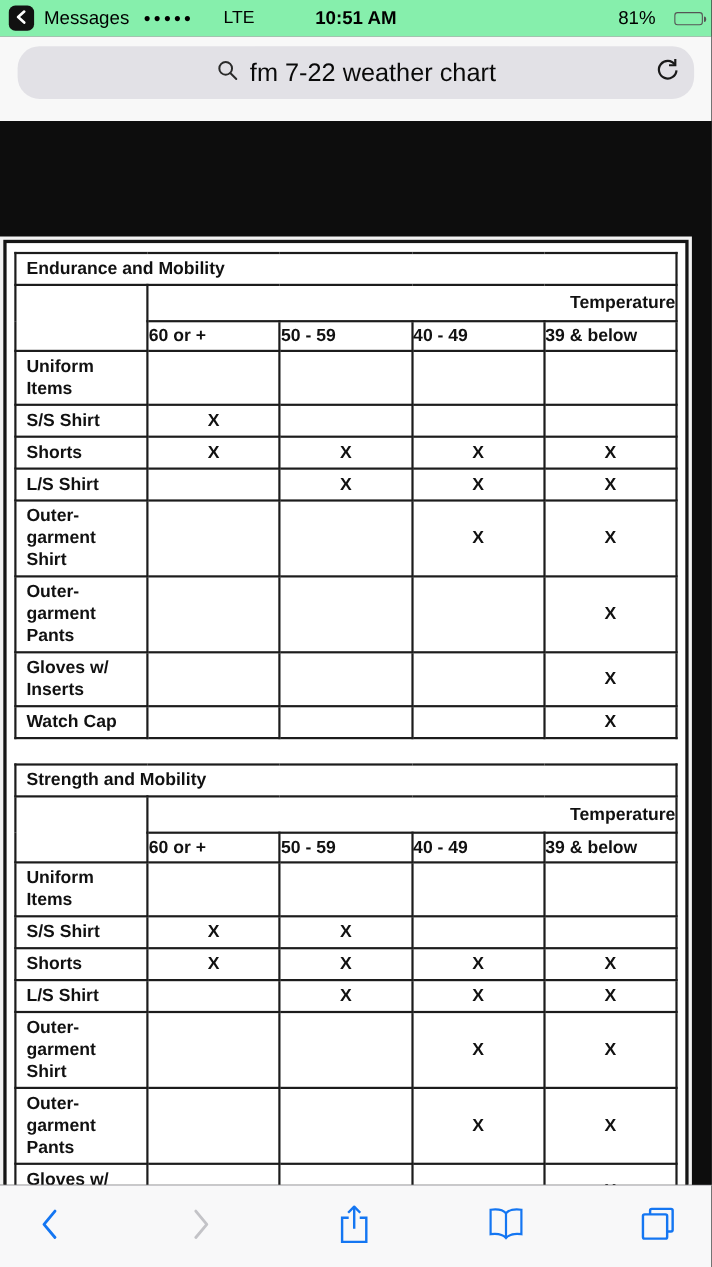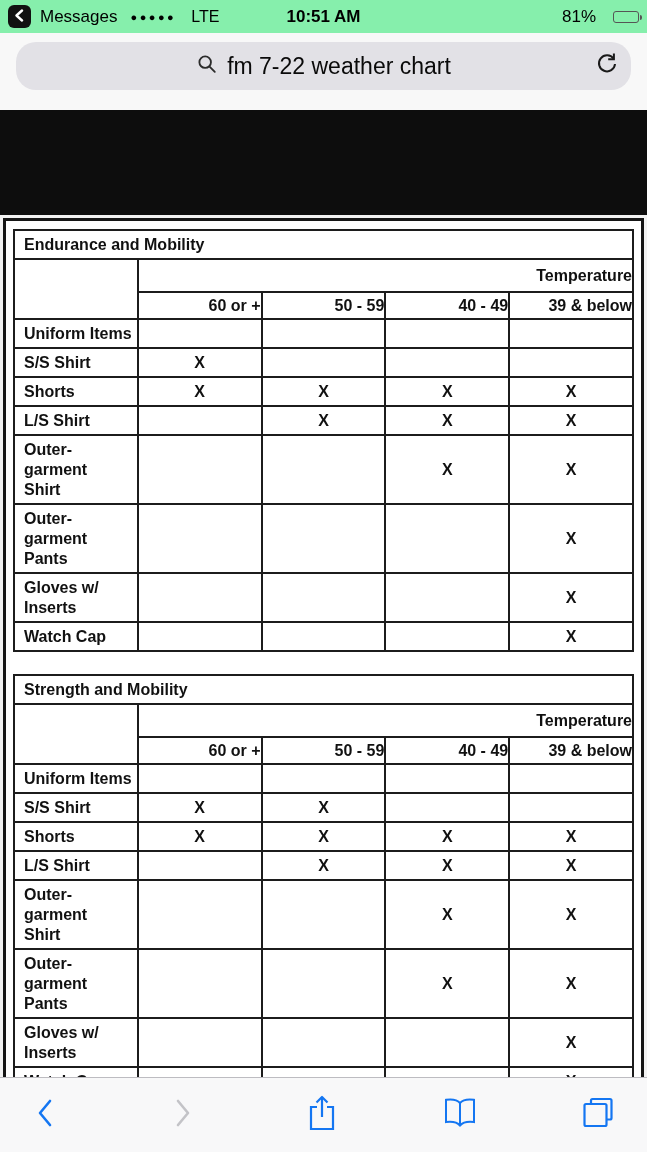--- a/index.html
+++ b/index.html
@@ -27,21 +27,21 @@
     position: relative;
   }
   .sb-left { display: flex; align-items: center; gap: 9px; }
   .back-app-badge {
     width: 23px; height: 23px;
     background: #111;
     border-radius: 6px;
     display: flex; align-items: center; justify-content: center;
   }
   .sb-dots { font-size: 11px; letter-spacing: 2.5px; margin-left: 4px; color: #000; }
-  .sb-carrier { margin-left: 6px; font-size: 16px; }
+  .sb-carrier { margin-left: 18px; font-size: 16px; }
   .sb-time {
     position: absolute; left: 0; right: 0; text-align: center;
     font-weight: bold; font-size: 17px; pointer-events: none;
   }
   .sb-right { margin-left: auto; display: flex; align-items: center; gap: 17px; z-index: 1; }
   .battery {
     width: 26px; height: 12px;
     border: 1px solid #555;
     border-radius: 3px;
     position: relative;
@@ -78,21 +78,21 @@
 
   
   .content {
     flex: 1 1 auto;
     background: #0d0d0d;
     position: relative;
     overflow: hidden;
   }
   .page {
     position: absolute;
-    left: 3px; right: 3px; top: 108px;
+    left: 3px; right: 21px; top: 108px;
     background: #fff;
     border: 3px solid #151515;
     box-shadow: 0 0 0 3px #f2f2f2;
     padding: 8px 7px;
   }
 
   table.uniform-table {
     width: 100%;
     border-collapse: collapse;
     table-layout: fixed;
@@ -104,21 +104,21 @@
     font-size: 16px;
   }
   .tbl-title {
     text-align: left;
     font-size: 19px;
     padding: 3px 0 3px 9px;
     height: 29px;
   }
   .corner-cell { width: 31.5%; }
   .temp-span { text-align: right; height: 33px; font-size: 16.5px; }
-  th.col-h { text-align: right; height: 27px; margin-left: 20px; }
+  th.col-h { text-align: left; height: 27px; margin-left: 20px; }
   .col-mid { width: 15.5%; }
   .col-last { width: 22%; }
   td.label-cell {
     text-align: left;
     padding: 4px 4px 3px 9px;
     height: 29px;
     white-space: pre-line;
     line-height: 1.25;
   }
   td.mark-cell {

